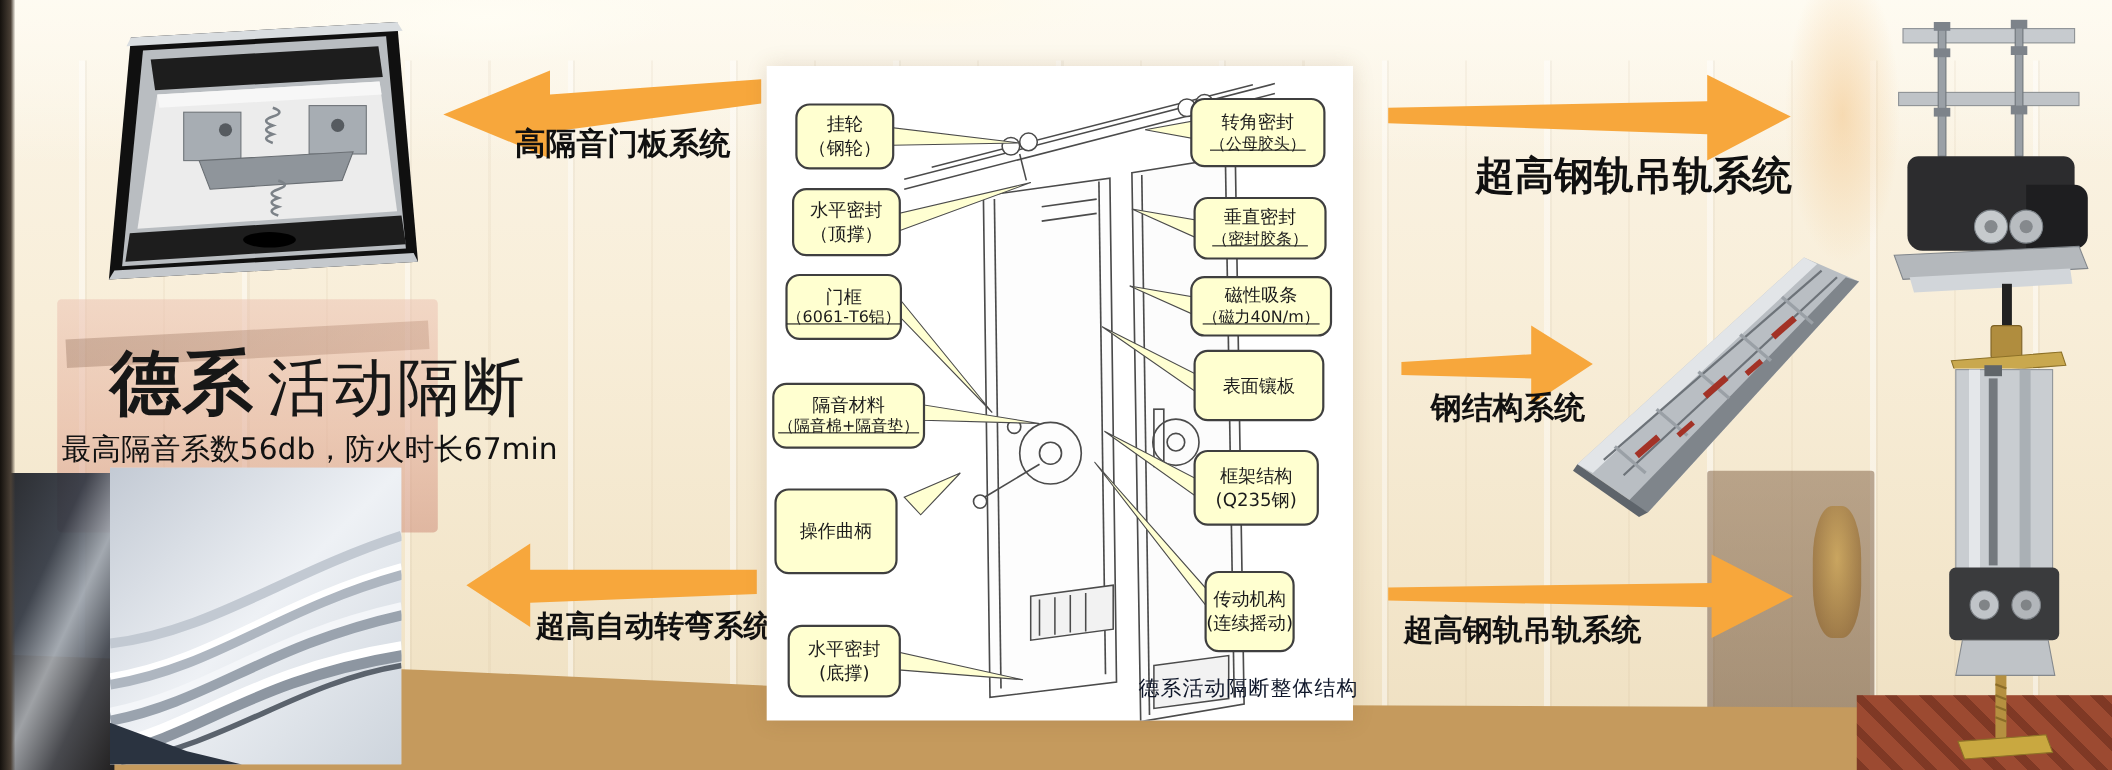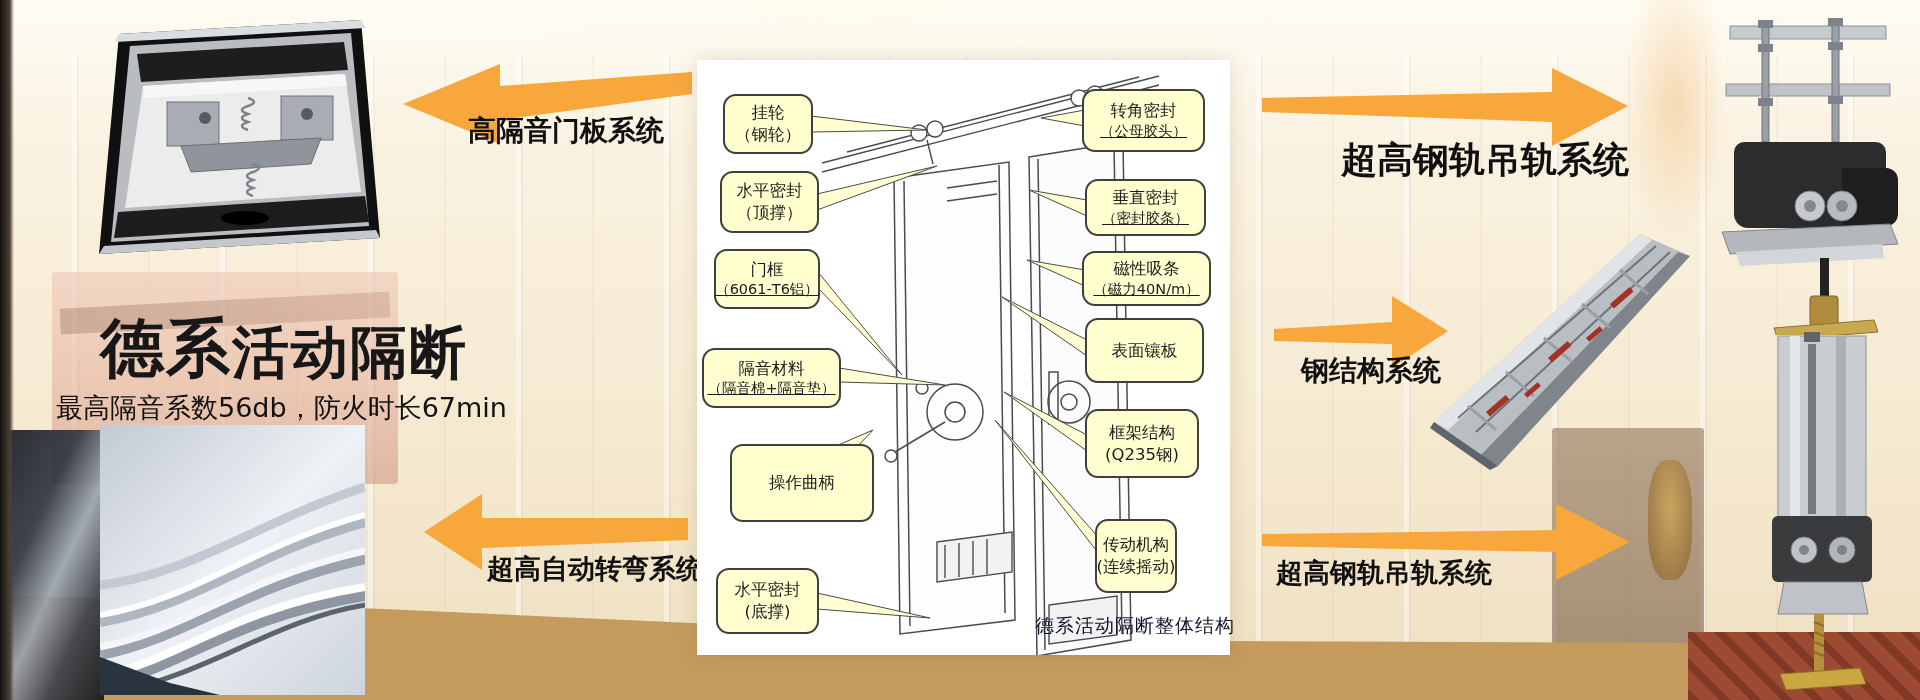--- a/index.html
+++ b/index.html
@@ -44,21 +44,21 @@
       linear-gradient(180deg,#caa express 0,#c89a5f 0,#b9853f 100%);
     background-color:#c59a5d;
   }
   .bg-carpet-red{left:1688px;top:632px;width:232px;height:68px;
     background:
       repeating-linear-gradient(45deg, rgba(60,16,8,.3) 0 8px, rgba(0,0,0,0) 8px 22px),
       #9c4a31;}
   
   .title-row{left:100px;top:305px;display:flex;align-items:flex-end;color:#171717;}
   .title-strong{font-size:64px;font-weight:900;letter-spacing:2px;}
-  .title-light{font-size:57px;font-weight:700;letter-spacing:2px;}
+  .title-light{font-size:57px;font-weight:400;letter-spacing:2px;margin-left:11px;}
   .subtitle{left:56px;top:390px;font-size:27px;color:#111;}
   
   .syslabel{font-weight:700;color:#101010;white-space:nowrap;}
   .lbl-doorpanel{left:468px;top:112px;font-size:28px;text-align:right;}
   .lbl-autoturn{left:487px;top:551px;font-size:27px;}
   .lbl-steelrail{left:1341px;top:136px;font-size:36px;text-align:right;}
   .lbl-steelstruct{left:1272px;top:352px;font-size:28px;margin-left:29px;}
   .lbl-alurail{left:1276px;top:555px;font-size:27px;}
   
   .diagram-panel{left:697px;top:60px;width:533px;height:595px;background:#ffffff;
@@ -314,21 +314,21 @@
       <div>（顶撑）</div>
     </div>
     <div class="callout" style="left:17px;top:189px;width:106px;height:60px">
       <div>门框</div>
       <div class="small">（6061-T6铝）</div>
     </div>
     <div class="callout" style="left:5px;top:288px;width:139px;height:60px">
       <div>隔音材料</div>
       <div class="small">（隔音棉+隔音垫）</div>
     </div>
-    <div class="callout" style="left:33px;top:384px;width:144px;height:78px">
+    <div class="callout" style="left:7px;top:384px;width:112px;height:78px">
       <div>操作曲柄</div>
     </div>
     <div class="callout" style="left:19px;top:508px;width:103px;height:66px">
       <div>水平密封</div>
       <div>(底撑)</div>
     </div>
 
     <div class="callout" style="left:385px;top:29px;width:123px;height:63px">
       <div>转角密封</div>
       <div class="small">（公母胶头）</div>

